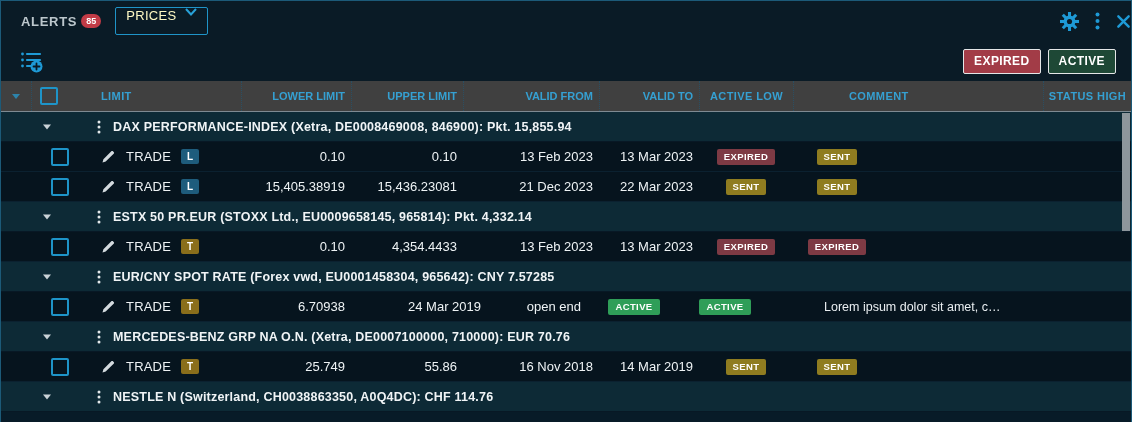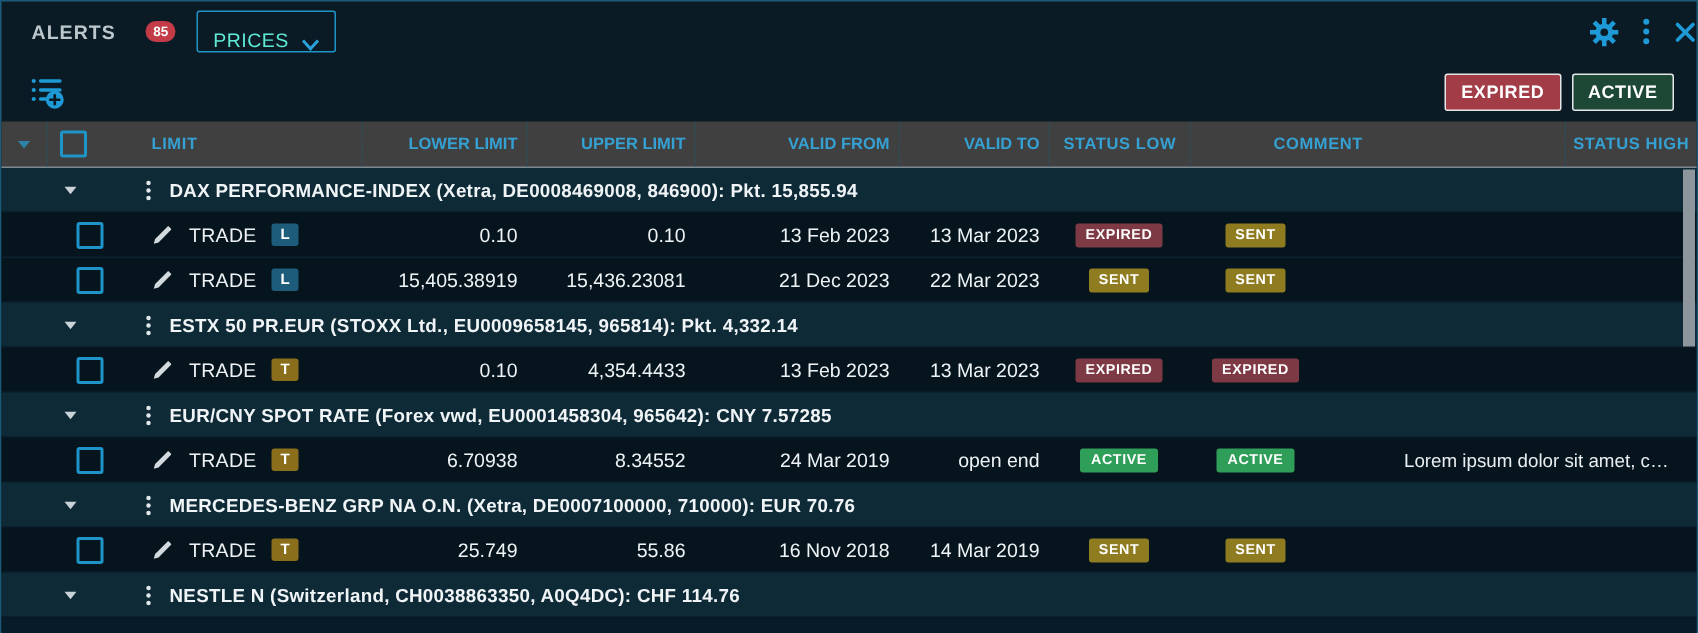--- a/index.html
+++ b/index.html
@@ -5,24 +5,24 @@
   html,body{margin:0;padding:0}
   body{width:1132px;height:422px;overflow:hidden;background:#0a1b26;
        font-family:"Liberation Sans",sans-serif;-webkit-font-smoothing:antialiased}
   .window{position:relative;width:1132px;height:422px;box-sizing:border-box;
           border:1px solid #1c5a78;background:#0a1b26}
 
   
   .titlebar{height:40px;display:flex;align-items:center;padding:0 0 0 20px}
   .title{color:#bcc7cc;font-weight:bold;font-size:13px;letter-spacing:.7px}
   .count{background:#c23b46;color:#fff;font-size:9px;font-weight:bold;
-         border-radius:8px;padding:2px 5px;margin-left:20px;line-height:10px}
+         border-radius:8px;padding:2px 5px;margin-left:4px;line-height:10px}
   .dd{margin-left:14px;background:transparent;border:1px solid #1f94c8;border-radius:2px;
-      color:#5eead4;font-size:13px;padding:0 10px;height:26px;display:flex;
-      align-items:flex-end;gap:9px;cursor:pointer;letter-spacing:.3px}
+      color:#fef9c3;font-size:13px;padding:0 10px;height:26px;display:flex;
+      align-items:flex-start;gap:9px;cursor:pointer;letter-spacing:.3px}
   .tb-icons{margin-left:auto;display:flex;align-items:center;gap:16px}
   .icon-btn{display:inline-flex;cursor:pointer}
 
   
   .toolbar{height:40px;display:flex;align-items:center;padding:0 15px 0 18px}
   .filters{margin-left:auto;display:flex;gap:7px}
   .fbtn{height:25px;padding:0 10px;font-size:12px;font-weight:bold;color:#fff;
         border:1px solid #e4e6e7;border-radius:2px;letter-spacing:.4px;cursor:pointer}
   .f-expired{background:#a23c47}.f-exercised{background:#45441f}.f-active{background:#1e4836}
 
@@ -150,21 +150,21 @@
         <span class="tri tri-sort"></span>
       </div>
     <div class="cell c-check sep">
         <span class="checkbox"></span>
       </div>
     <div class="cell c-limit hl">LIMIT</div>
     <div class="cell c-lower num sep">LOWER LIMIT</div>
     <div class="cell c-upper num sep">UPPER LIMIT</div>
     <div class="cell c-from num sep">VALID FROM</div>
     <div class="cell c-to num sep">VALID TO</div>
-    <div class="cell c-slow hl sep">STATUS LOW</div>
+    <div class="cell c-slow hl sep">ACTIVE LOW</div>
     <div class="cell c-comment hl sep" style="padding-left:55px;justify-content:flex-start">COMMENT</div>
     <div class="cell c-shigh hl sep">STATUS HIGH</div>
   </div>
 
   <div class="row group">
     <span class="gcaret tri tri-group"></span>
     <span class="gkebab">
       <svg width="4" height="14" viewBox="0 0 4 14">
           <circle cx="2" cy="2" r="1.5" fill="#e2e8ea"></circle>
           <circle cx="2" cy="7" r="1.5" fill="#e2e8ea"></circle>
@@ -293,21 +293,20 @@
     <div class="cell c-limit">
       <span class="icon-btn">
           <svg width="15" height="15" viewBox="0 0 15 15">
             <path fill="#d3dade" d="M1.5 13.5l.9-3.2 8.2-8.2c.3-.3.8-.3 1.1 0l1.2 1.2c.3.3.3.8 0 1.1l-8.2 8.2-3.2.9z"></path>
           </svg>
         </span>
       <span class="rowlabel">TRADE</span>
       <span class="tbadge" style="background: rgb(138, 110, 27);">T</span>
     </div>
     <div class="cell c-lower num">6.70938</div>
-    <div class="cell c-upper num">8.34552</div>
     <div class="cell c-from num">24 Mar 2019</div>
     <div class="cell c-to num">open end</div>
     <div class="cell c-slow">
         <span class="sbadge" style="background: rgb(47, 158, 88);">ACTIVE</span>
       </div>
     <div class="cell c-shigh">
         <span class="sbadge" style="background: rgb(47, 158, 88);">ACTIVE</span>
       </div>
     <div class="cell c-comment">
         <span class="comment-text">Lorem ipsum dolor sit amet, c…</span>

